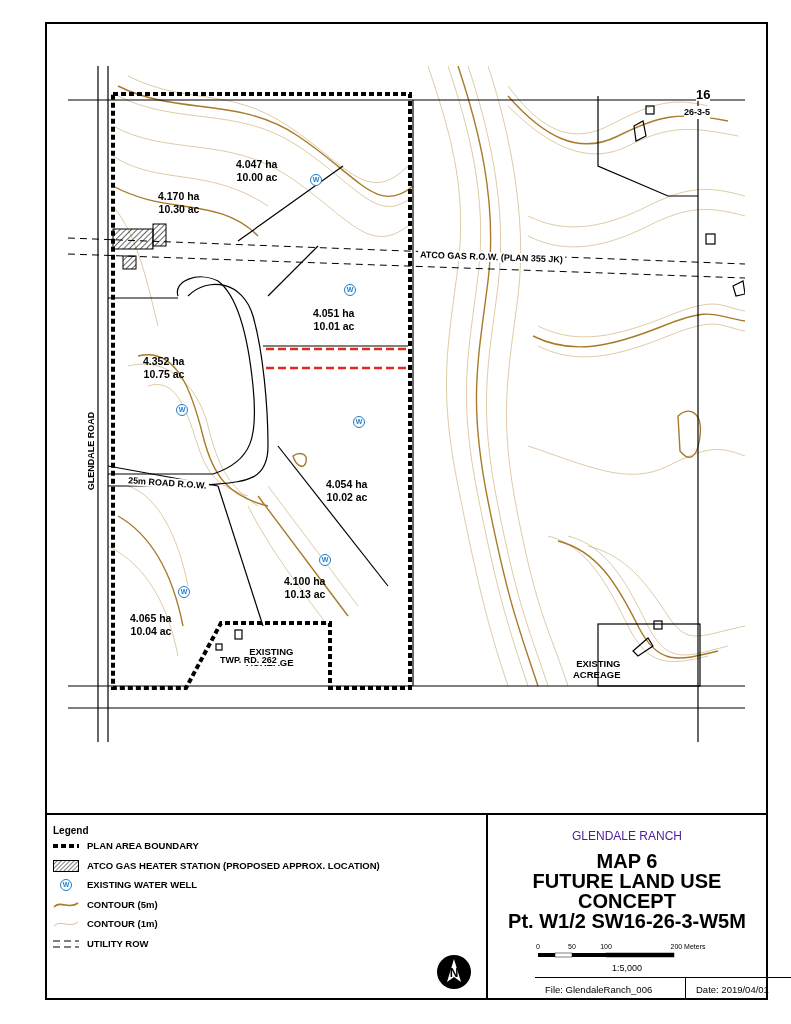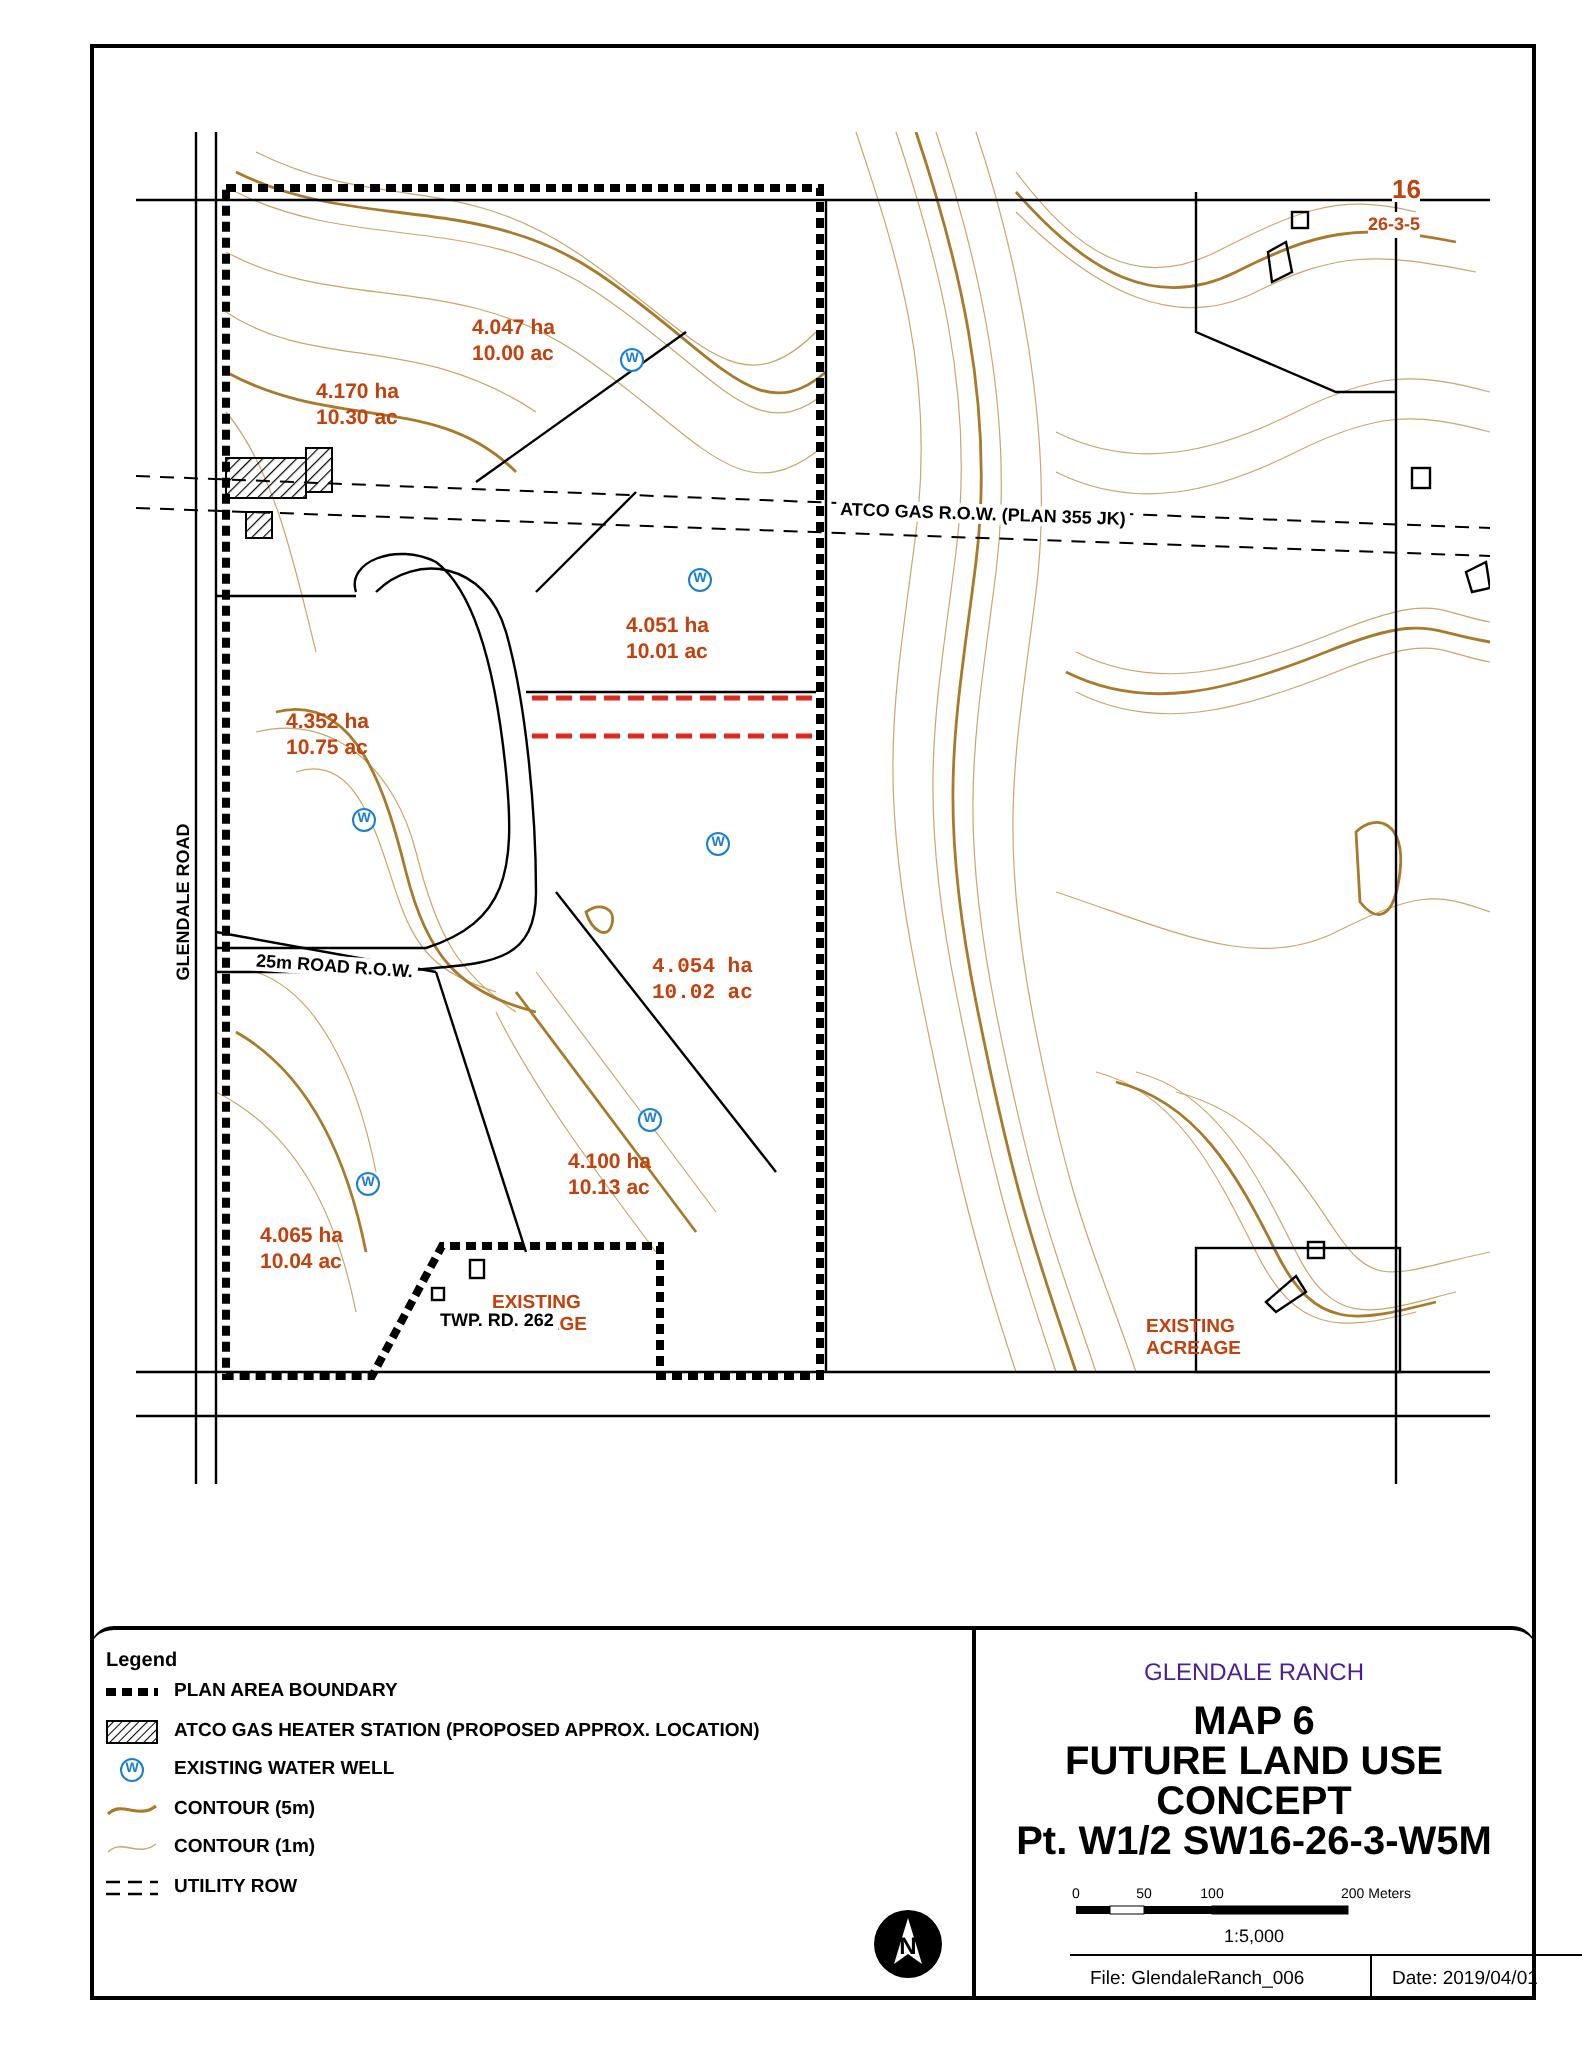--- a/index.html
+++ b/index.html
@@ -1,23 +1,23 @@
 <!DOCTYPE html>
 <html><head>
 <meta charset="utf-8">
 <style>
   html, body { margin: 0; padding: 0; background: #ffffff; }
   body { width: 791px; height: 1024px; position: relative; font-family: "Liberation Sans", sans-serif; overflow: hidden; }
   .sheet { position: absolute; left: 45px; top: 22px; width: 723px; height: 978px; border: 2px solid #000; box-sizing: border-box; background: #fff; }
   .map-frame { position: absolute; left: 68px; top: 66px; width: 677px; height: 676px; overflow: hidden; background: #fff; }
   .map-frame svg { position: absolute; left: 0; top: 0; }
-  .lbl { position: absolute; font-weight: bold; font-size: 10.5px; color: #c2410c; line-height: 13px; text-align: left; white-space: nowrap; }
+  .lbl { position: absolute; font-weight: bold; font-size: 10.5px; color: #000000; line-height: 13px; text-align: right; white-space: nowrap; }
   .road-lbl { position: absolute; font-size: 9px; font-weight: bold; color: #000; white-space: nowrap; background: #fff; padding: 0 2px; }
   .well { position: absolute; width: 10px; height: 10px; border: 1.5px solid #1a7fd0; border-radius: 50%; color: #1a7fd0; font-size: 7px; line-height: 10px; text-align: center; font-weight: bold; background: #fff; }
-  .bottom-panel { position: absolute; left: 45px; top: 813px; width: 723px; height: 187px; border-top: 2px solid #000; box-sizing: border-box; border-radius: 12px; }
+  .bottom-panel { position: absolute; left: 45px; top: 813px; width: 723px; height: 187px; border-top: 2px solid #000; box-sizing: border-box; }
   .legend { position: absolute; left: 0; top: 0; width: 443px; height: 100%; border-right: 2px solid #000; box-sizing: border-box; padding: 10px 8px; font-size: 9.5px; }
   .legend-title { font-weight: bold; font-size: 10px; margin-bottom: 4px; }
   .legend-row { display: flex; align-items: flex-start; height: 19.5px; }
   .legend-sym { width: 26px; height: 12px; margin-right: 8px; flex-shrink: 0; display: flex; align-items: center; justify-content: center; }
   .legend-text { font-size: 9.5px; line-height: 11px; font-weight: bold; }
   .title-block { position: absolute; left: 443px; top: 0; width: 278px; height: 100%; }
   .tb-top { text-align: center; padding-top: 14px; }
   .tb-org { font-size: 12px; color: #4c1d95; margin-bottom: 8px; }
   .tb-line { font-weight: bold; font-size: 20px; line-height: 20px; }
   .scale { position: absolute; left: 0; width: 278px; top: 126px; text-align: center; }
@@ -136,21 +136,21 @@
       <div>10.30 ac</div>
     </div>
   <div class="lbl" style="left:245px;top:241px;">
       <div>4.051 ha</div>
       <div>10.01 ac</div>
     </div>
   <div class="lbl" style="left:75px;top:289px;">
       <div>4.352 ha</div>
       <div>10.75 ac</div>
     </div>
-  <div class="lbl" style="left:258px;top:412px;font-family:Liberation Mono, monospace;">
+  <div class="lbl" style="left:258px;top:412px;">
       <div>4.054 ha</div>
       <div>10.02 ac</div>
     </div>
   <div class="lbl" style="left:216px;top:509px;">
       <div>4.100 ha</div>
       <div>10.13 ac</div>
     </div>
   <div class="lbl" style="left:62px;top:546px;">
       <div>4.065 ha</div>
       <div>10.04 ac</div>

